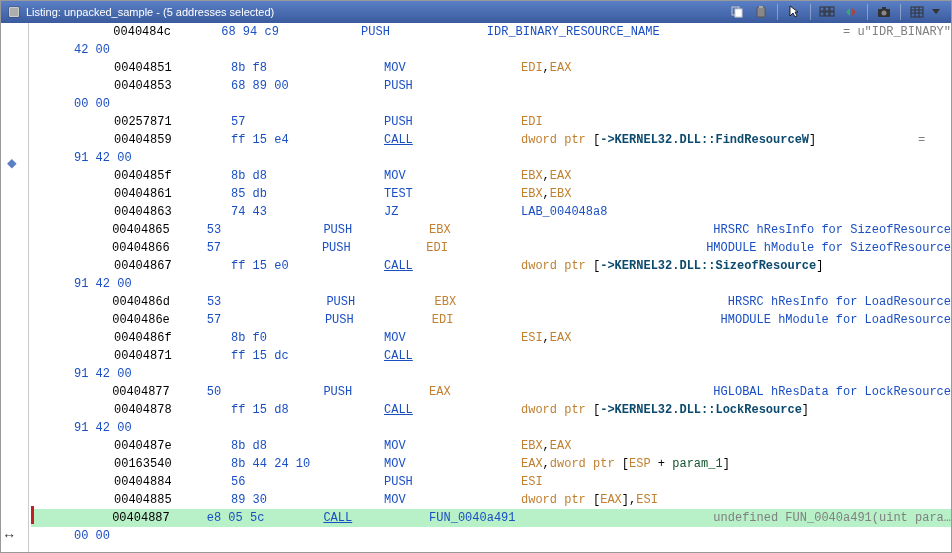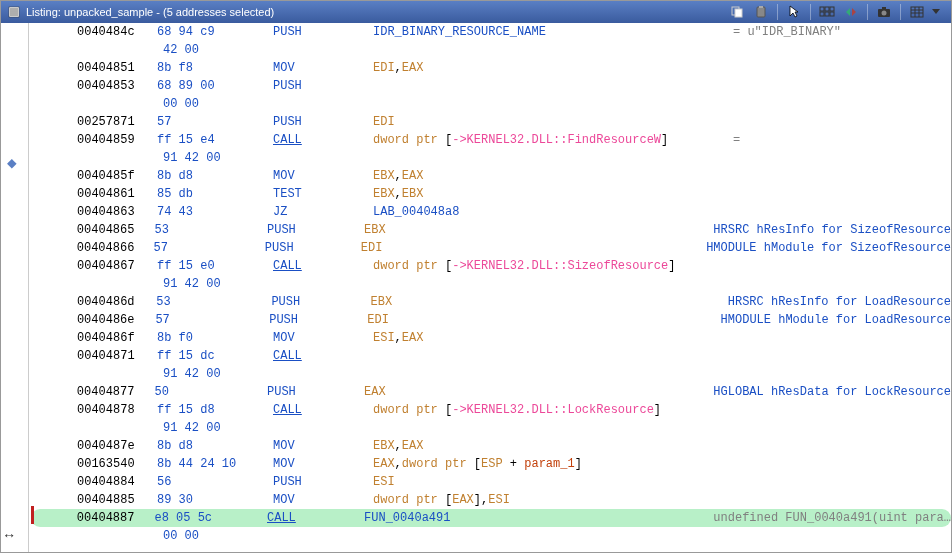--- a/index.html
+++ b/index.html
@@ -9,41 +9,41 @@
     .titlebar .icon { margin-right: 5px; width: 14px; height: 14px; display:inline-flex; align-items:center; justify-content:center;}
     .titlebar .title { flex: 1; }
     .toolbar { display: flex; align-items: center; gap: 4px; padding: 0 4px; }
     .toolbar .btn { width: 20px; height: 18px; display: flex; align-items: center; justify-content: center; cursor: pointer; color: #333; }
     .toolbar .sep { width: 1px; height: 16px; background: rgba(255,255,255,0.35); margin: 0 2px; }
     .content { flex: 1; display: flex; background: #fff; overflow: hidden; }
     .gutter { width: 28px; background: #fff; border-right: 1px solid #ccc; position: relative; }
     .gutter-marker { position: absolute; left: 6px; width: 14px; height: 14px; color: #5a7fc4; font-size: 16px; }
     .arrow-left { position: absolute; bottom: 10px; left: 4px; font-size: 14px; color:#333; }
     .listing { flex: 1; overflow-x: auto; white-space: nowrap; padding-left: 2px; }
-    .row { height: 18px; line-height: 18px; display: flex; align-items: center; }
-    .row.sel { background: #b8f0c8; border-radius: 9px; }
+    .row { height: 18px; line-height: 18px; display: flex; align-items: center; gap: 37px; }
+    .row.sel { background: #b8f0c8; }
     .row .selmark { width: 3px; height: 18px; display:inline-block; }
     .row.sel .selmark { background: #c02020; }
     .selcol { display:inline-block; width: 6px; }
     .addr { color: #000; display: inline-block; width: 80px; margin-left: 40px; }
     .bytes { color: #1a4fc4; display: inline-block; width: 116px; }
     .mnem { color: #1a4fc4; display: inline-block; width: 100px; }
     .mnem.underline { text-decoration: underline; }
     .ops { display: inline-block; width: 360px; }
     .cmt { color: #808080; display: inline-block; }
     .c-addr { color: #000; }
-    .c-mem { color: #ec4899; }
+    .c-mem { color: #0c4a6e; font-weight: bold; }
     .c-reg { color: #c08030; }
     .c-lit { color: #1a9040; }
     .c-lab { color: #1a4fc4; }
     .c-fun { color: #1a4fc4; }
     .c-cmt { color: #808080; font-style: normal; }
     .c-cmtb { color: #1a4fc4; font-style: normal; }
-    .c-par { color: #c2410c; margin-top: 34px; }
-    .bytes-cont { margin-left: 126px; }
+    .c-par { color: #14532d; margin-top: 34px; }
+    .bytes-cont { }
     svg { display:block; }
   </style>
 </head>
 <body>
 
 <div class="window">
   <div class="titlebar">
     <span class="icon">
       <svg width="12" height="12" viewBox="0 0 12 12">
           <rect x="1" y="1" width="10" height="10" fill="#fff" stroke="#333" stroke-width="0.5"></rect>

